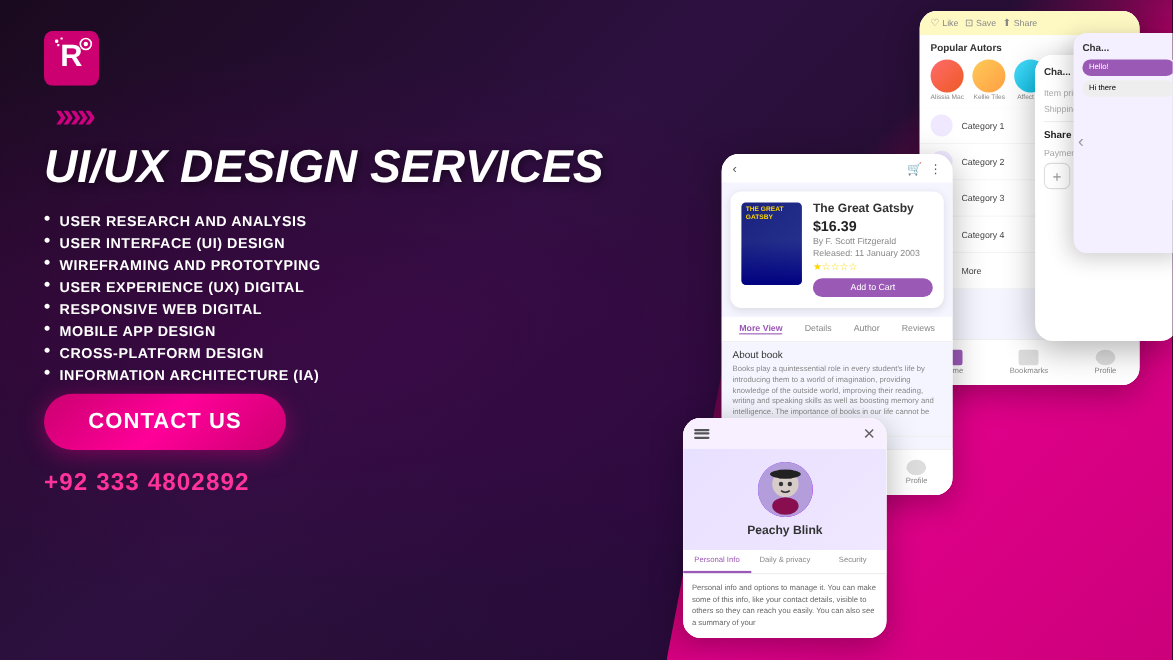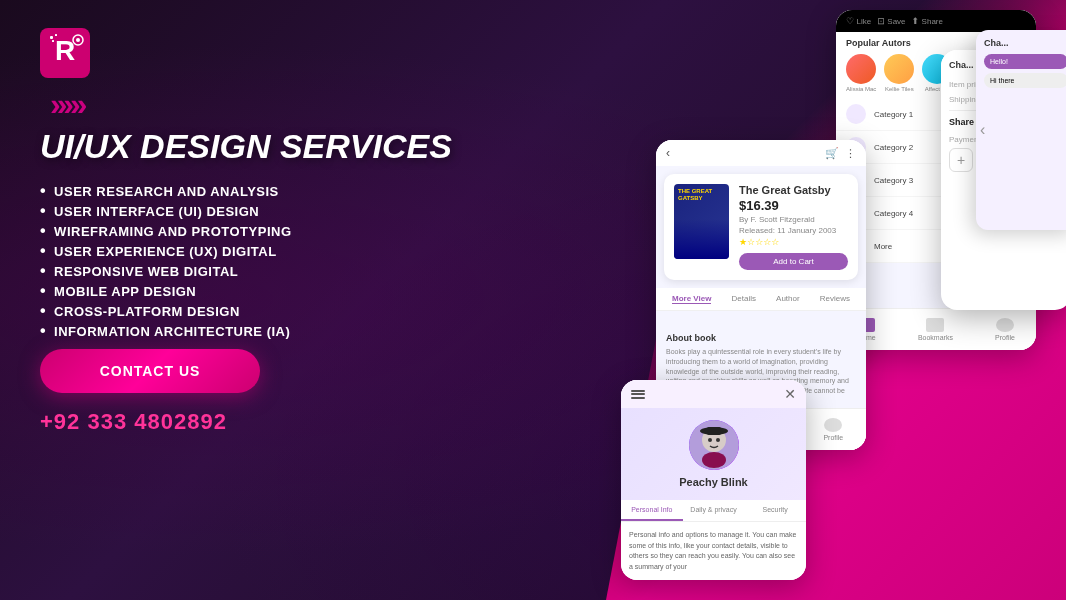--- a/index.html
+++ b/index.html
@@ -108,21 +108,21 @@
     .chevrons-row span {
       font-size: 32px;
       color: #cc0080;
       font-weight: bold;
       line-height: 1;
       margin-right: -4px;
     }
 
     
     .main-title {
-      font-size: 34px;
+      font-size: 42px;
       font-weight: 900;
       color: white;
       font-style: italic;
       line-height: 1.1;
       margin-bottom: 16px;
       text-shadow: 2px 2px 8px rgba(0,0,0,0.5);
     }
 
     
     .services-list {
@@ -148,21 +148,21 @@
       line-height: 1;
     }
 
     
     .contact-btn {
       display: inline-flex;
       align-items: center;
       justify-content: center;
       background: linear-gradient(135deg, #cc0070, #ff0099, #cc0070);
       color: white;
-      font-size: 14px;
+      font-size: 20px;
       font-weight: 900;
       letter-spacing: 1px;
       padding: 14px 36px;
       border-radius: 40px;
       border: none;
       cursor: pointer;
       width: 220px;
       margin-bottom: 16px;
       box-shadow: 0 4px 20px rgba(200,0,120,0.5);
     }
@@ -390,24 +390,23 @@
       font-weight: 700;
       border-bottom: 1px solid #9b59b6;
     }
 
     .about-book {
       padding: 6px 10px;
     }
 
     .about-title {
       font-size: 9px;
-      font-weight: 700;
+      font-weight: 400;
       color: #333;
       margin-bottom: 4px;
-      margin-top: 16px;
     }
 
     .about-text {
       font-size: 7px;
       color: #888;
       line-height: 1.4;
     }
 
     
     .profile-header {
@@ -640,21 +639,21 @@
 
     <div class="phone-number">+92 333 4802892</div>
 
   </div>
 
   <div class="right-panel">
 
     <div class="phone-container phone-top-right">
       <div class="phone-screen">
 
-        <div style="display:flex; justify-content:space-between; align-items:center; padding:6px 10px; background:#000000;">
+        <div style="display:flex; justify-content:space-between; align-items:center; padding:6px 10px; background:#fef9c3;">
           <div style="display:flex; gap:6px; align-items:center;">
             <div style="font-size:9px; color:#888;">♡ <span style="font-size:8px;">Like</span></div>
             <div style="font-size:9px; color:#888;">⊡ <span style="font-size:8px;">Save</span></div>
             <div style="font-size:9px; color:#888;">⬆ <span style="font-size:8px;">Share</span></div>
           </div>
         </div>
 
         <div class="popular-section">
           <div class="popular-title">
             <span>Popular Autors</span>

